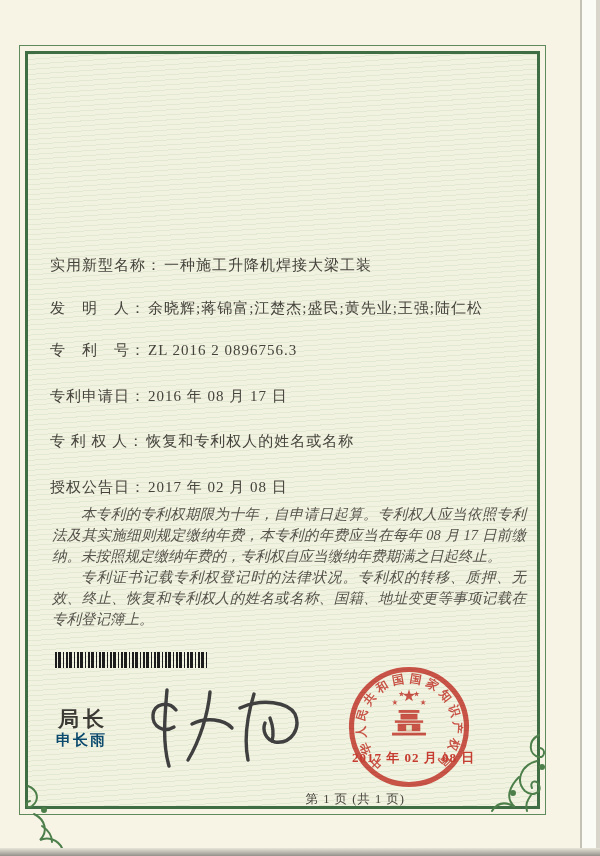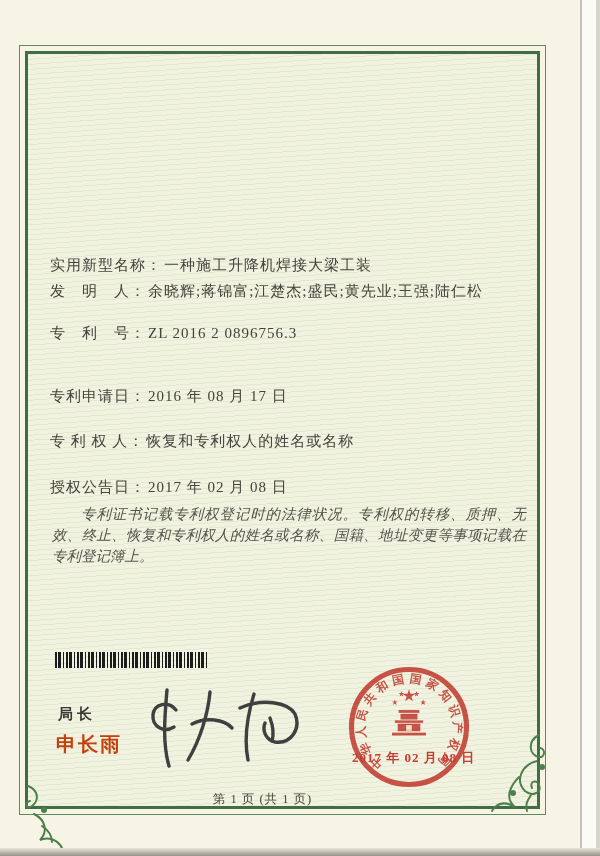--- a/index.html
+++ b/index.html
@@ -22,23 +22,23 @@
   }
   .abs{position:absolute;}
   #cert-no{left:46px;top:84px;font-size:15px;letter-spacing:2px;color:#46443e;}
   #title{left:110px;top:166px;width:320px;text-align:center;font-size:32px;font-weight:700;letter-spacing:1px;color:#343331;transform:scaleX(.97);}
   .field{left:50px;font-size:15px;color:#45433c;letter-spacing:1px;white-space:nowrap;}
   .field .lab{margin-right:2px;}
   #paras{left:52px;top:504px;width:474px;font-size:14.5px;line-height:21px;color:#54524a;font-style:italic;text-align:justify;}
   #paras p{margin:0;text-indent:2em;}
   #barcode{left:55px;top:652px;width:153px;height:16px;
     background:repeating-linear-gradient(90deg,#1c1c1c 0 1.6px,transparent 1.6px 3.4px,#1c1c1c 3.4px 6.2px,transparent 6.2px 7.6px,#1c1c1c 7.6px 8.6px,transparent 8.6px 11px);}
-  #signer-title{left:58px;top:705px;font-size:15px;font-weight:700;color:#3c3a35;letter-spacing:4px;}
-  #signer-name{left:56px;top:731px;font-size:20px;font-weight:700;color:#c2410c;letter-spacing:2px;}
-  #footer{left:120px;top:791px;width:285px;text-align:center;font-size:12.5px;color:#45433c;letter-spacing:1px;}
+  #signer-title{left:58px;top:705px;font-size:21px;font-weight:700;color:#3c3a35;letter-spacing:4px;}
+  #signer-name{left:56px;top:731px;font-size:15px;font-weight:700;color:#0c4a6e;letter-spacing:2px;}
+  #footer{left:120px;top:791px;width:285px;text-align:right;font-size:12.5px;color:#45433c;letter-spacing:1px;}
   #seal-date{left:352px;top:749px;width:130px;font-size:13px;color:#c63c30;letter-spacing:1px;font-weight:700;white-space:nowrap;}
   svg{display:block;}
   .multiply{mix-blend-mode:multiply;}
 </style>
 </head>
 <body>
 
 <div id="page">
 
   <div id="backing-right"></div>
@@ -96,37 +96,38 @@
 
   <div id="title" class="abs">实用新型专利证书</div>
 
   <div id="frame-outer">
     <div id="frame-inner"></div>
   </div>
 
   <div class="field abs" style="top:256px;">
     <span class="lab">实用新型名称：</span><span>一种施工升降机焊接大梁工装</span>
   </div>
-  <div class="field abs" style="top:282px;">
+  <div class="field abs" style="top:299px;">
     <span class="lab">发　明　人：</span><span>余晓辉;蒋锦富;江楚杰;盛民;黄先业;王强;陆仁松</span>
   </div>
-  <div class="field abs" style="top:324px;">
+  <div class="field abs" style="top:341px;">
     <span class="lab">专　利　号：</span><span>ZL 2016 2 0896756.3</span>
   </div>
   <div class="field abs" style="top:387px;">
     <span class="lab">专利申请日：</span><span>2016 年 08 月 17 日</span>
   </div>
   <div class="field abs" style="top:432px;">
     <span class="lab">专 利 权 人：</span><span>恢复和专利权人的姓名或名称</span>
   </div>
   <div class="field abs" style="top:478px;text-align:center;">
     <span class="lab">授权公告日：</span><span>2017 年 02 月 08 日</span>
   </div>
 
   <div id="paras" class="abs">
+    <p>本专利的专利权期限为十年，自申请日起算。专利权人应当依照专利法及其实施细则规定缴纳年费，本专利的年费应当在每年 08 月 17 日前缴纳。未按照规定缴纳年费的，专利权自应当缴纳年费期满之日起终止。</p>
     <p>专利证书记载专利权登记时的法律状况。专利权的转移、质押、无效、终止、恢复和专利权人的姓名或名称、国籍、地址变更等事项记载在专利登记簿上。</p>
   </div>
 
   <div id="barcode" class="abs"></div>
 
   <div id="signer-title" class="abs">局长</div>
   <div id="signer-name" class="abs">申长雨</div>
 
   <svg class="abs multiply" style="left:138px;top:680px;" width="175" height="95" viewBox="0 0 175 95">
     <g fill="none" stroke="#34333a" stroke-width="3.4" stroke-linecap="round" opacity="0.92">

